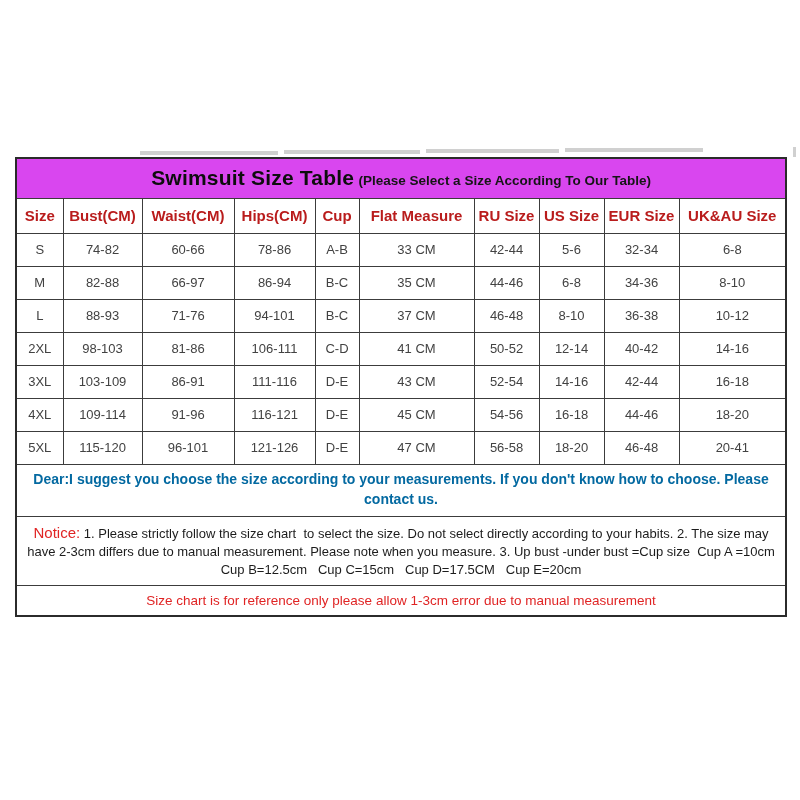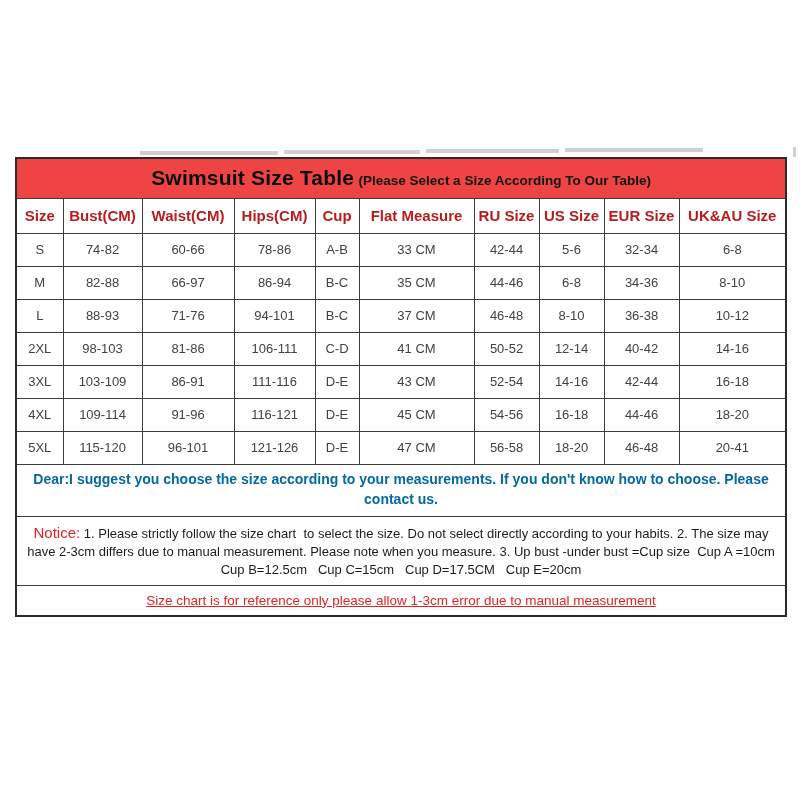--- a/index.html
+++ b/index.html
@@ -24,21 +24,21 @@
     table-layout: fixed;
   }
   #size-chart th, #size-chart td {
     border: 1.5px solid #3c3c3c;
     text-align: center;
     vertical-align: middle;
     overflow: hidden;
   }
   tr.title-row td {
     height: 40px;
-    background: #ef4444;
+    background: #d946ef;
   }
   .title-main {
     font-size: 21px;
     font-weight: bold;
     color: #0d0d0d;
     letter-spacing: 0.2px;
   }
   .title-sub {
     font-size: 13.5px;
     font-weight: bold;
@@ -75,21 +75,20 @@
     white-space: pre-wrap;
   }
   .notice-label {
     font-size: 15px;
     font-weight: normal;
   }
   td.ref-cell {
     height: 16px;
     font-size: 13.5px;
     vertical-align: middle;
-    text-decoration: underline;
   }
 </style>
 </head>
 <body>
 
 <div class="artifact" style="left:140px; top:151px; width:138px; height:4px;"></div>
 <div class="artifact" style="left:284px; top:150px; width:136px; height:4px;"></div>
 <div class="artifact" style="left:426px; top:149px; width:133px; height:4px;"></div>
 <div class="artifact" style="left:565px; top:148px; width:138px; height:4px;"></div>
 <div class="artifact" style="left:793px; top:147px; width:3px; height:10px;"></div>

